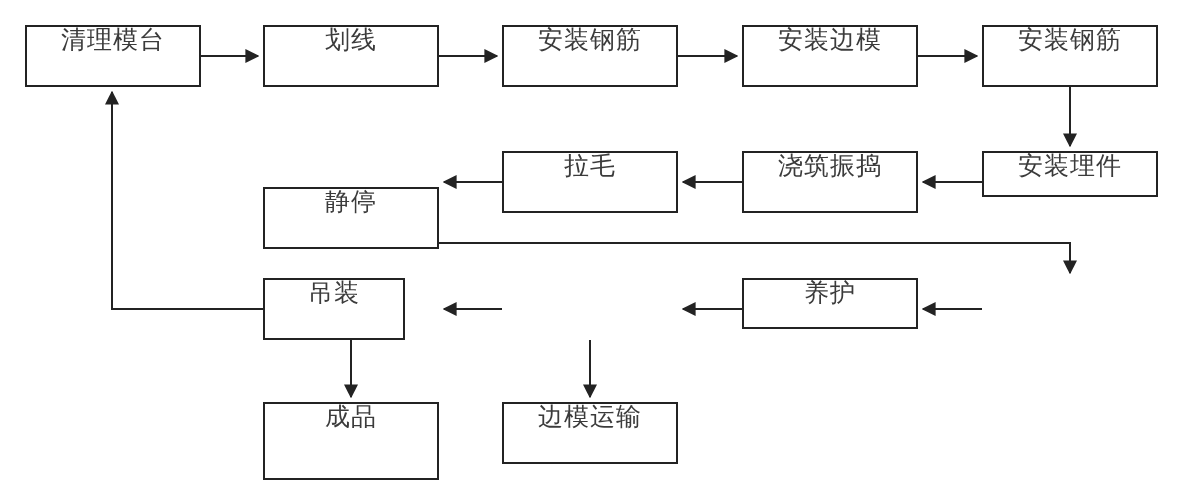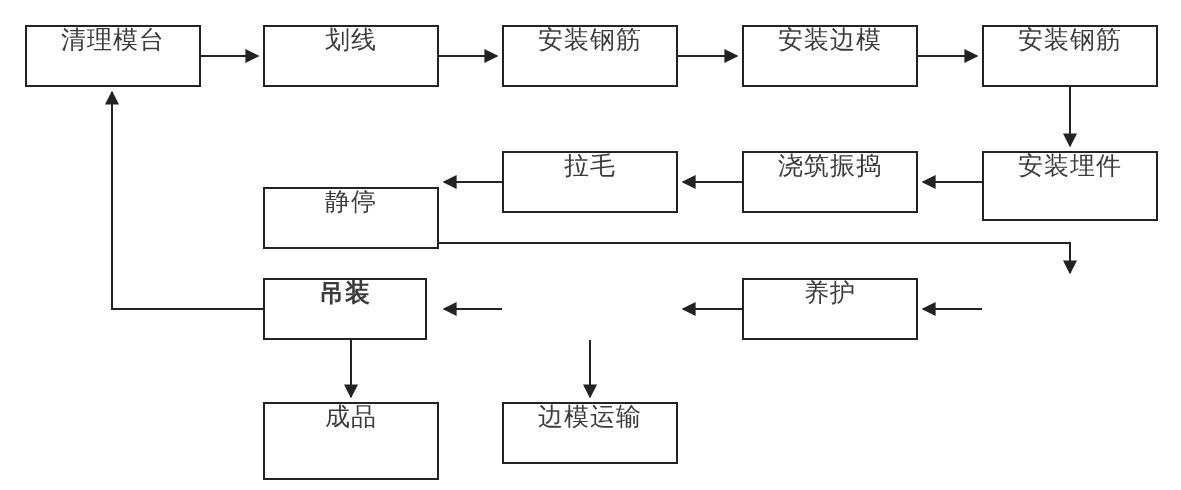--- a/index.html
+++ b/index.html
@@ -94,43 +94,43 @@
   </div>
 
   <div class="node" style="left:742px; top:25px;  width:176px; height:62px;">
     <span class="node-label">安装边模</span>
   </div>
 
   <div class="node" style="left:982px; top:25px;  width:176px; height:62px;">
     <span class="node-label">安装钢筋</span>
   </div>
 
-  <div class="node" style="left:982px; top:151px; width:176px; height:70px;">
+  <div class="node" style="left:982px; top:151px; width:176px; height:46px;">
     <span class="node-label">安装埋件</span>
   </div>
 
   <div class="node" style="left:742px; top:151px; width:176px; height:62px;">
     <span class="node-label">浇筑振捣</span>
   </div>
 
   <div class="node" style="left:502px; top:151px; width:176px; height:62px;">
     <span class="node-label">拉毛</span>
   </div>
 
   <div class="node" style="left:263px; top:151px; width:176px; height:62px;margin-top:36px;">
     <span class="node-label">静停</span>
   </div>
 
 
-  <div class="node" style="left:742px; top:278px; width:176px; height:62px;">
+  <div class="node" style="left:742px; top:278px; width:176px; height:51px;">
     <span class="node-label">养护</span>
   </div>
 
 
-  <div class="node" style="left:263px; top:278px; width:164px; height:62px;font-weight:bold;">
+  <div class="node" style="left:263px; top:278px; width:142px; height:62px;">
     <span class="node-label">吊装</span>
   </div>
 
   <div class="node" style="left:263px; top:402px; width:176px; height:78px;">
     <span class="node-label">成品</span>
   </div>
 
   <div class="node" style="left:502px; top:402px; width:176px; height:62px;">
     <span class="node-label">边模运输</span>
   </div>

